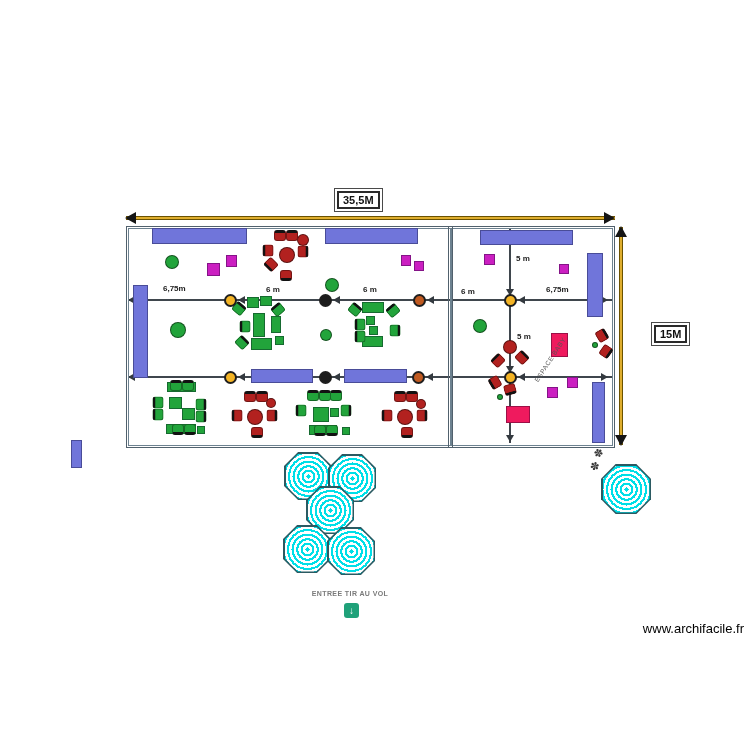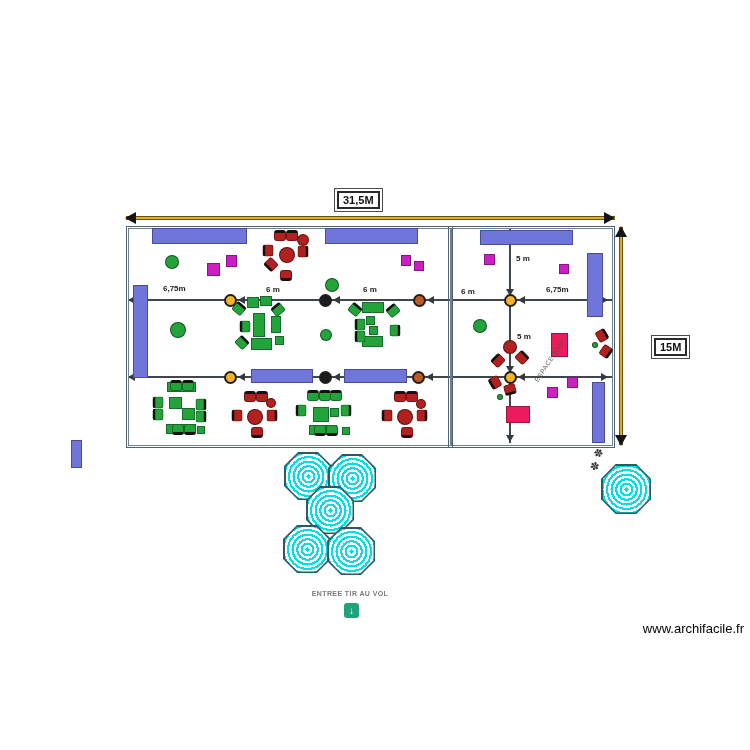--- a/index.html
+++ b/index.html
@@ -26,21 +26,21 @@
   .A-u{width:0;height:0;border-left:6px solid transparent;border-right:6px solid transparent;border-bottom:11px solid #151515;}
   .A-d{width:0;height:0;border-left:6px solid transparent;border-right:6px solid transparent;border-top:11px solid #151515;}
   .parasol{clip-path:polygon(29.3% 0,70.7% 0,100% 29.3%,100% 70.7%,70.7% 100%,29.3% 100%,0 70.7%,0 29.3%);background:#2b5a62;}
   .parasol i{position:absolute;inset:1.5px;clip-path:inherit;
              background:repeating-radial-gradient(circle,#00DFE8 0 2.2px,#ffffff 2.2px 4.6px);}
   .glyph{font-size:11px;color:#3a3a3a;line-height:11px;}
   .dimbox{position:absolute;background:#fff;border:2px solid #2a2a2a;
           box-shadow:0 0 0 2px #fff,0 0 0 3px #4a4a4a;padding:1px 4px;
           font-weight:700;font-size:11px;color:#111;}
   #wbox{left:337px;top:191px;}
-  #hbox{left:654px;top:338px;}
+  #hbox{left:654px;top:325px;}
   #espace-baby{position:absolute;left:505px;top:356px;width:90px;text-align:center;
           font-size:6.5px;color:#555;letter-spacing:.6px;transform:rotate(-57deg);}
   #entrance-label{position:absolute;left:300px;top:590px;width:100px;text-align:center;
           font-weight:600;font-size:7px;color:#7a7a7a;letter-spacing:.4px;}
   #entrance-icon{position:absolute;left:344px;top:603px;width:15px;height:15px;background:#1FA179;
           border-radius:3px;color:#fff;font-weight:700;font-size:10px;line-height:15px;text-align:center;}
   #watermark{position:absolute;left:636px;top:621px;width:108px;font-size:13px;color:#000;text-align:right;}
 </style>
 </head>
 <body>
@@ -203,21 +203,21 @@
         <i></i>
       </div>
       <div class="abs parasol" style="left: 601px; top: 464px; width: 50px; height: 50px;">
         <i></i>
       </div>
       <div class="abs glyph" style="left: 594px; top: 448px; transform: rotate(-20deg);">✽</div>
       <div class="abs glyph" style="left: 590px; top: 461px; transform: rotate(15deg);">✽</div>
     </div>
 
   <div id="wbox" class="dimbox">
-    <span>31,5M</span>
+    <span>35,5M</span>
   </div>
   <div id="hbox" class="dimbox">
     <span>15M</span>
   </div>
 
   <div id="espace-baby">ESPACE BABY</div>
 
   <div id="entrance-label">ENTREE TIR AU VOL</div>
   <div id="entrance-icon">↓</div>
 

